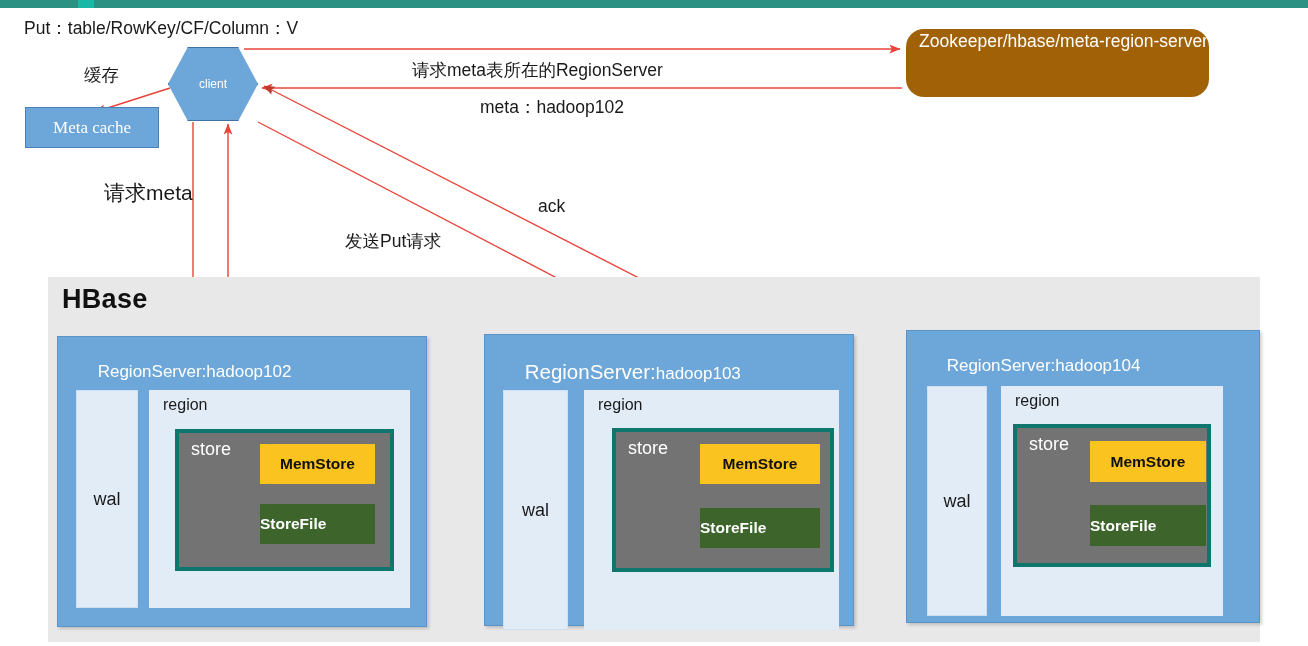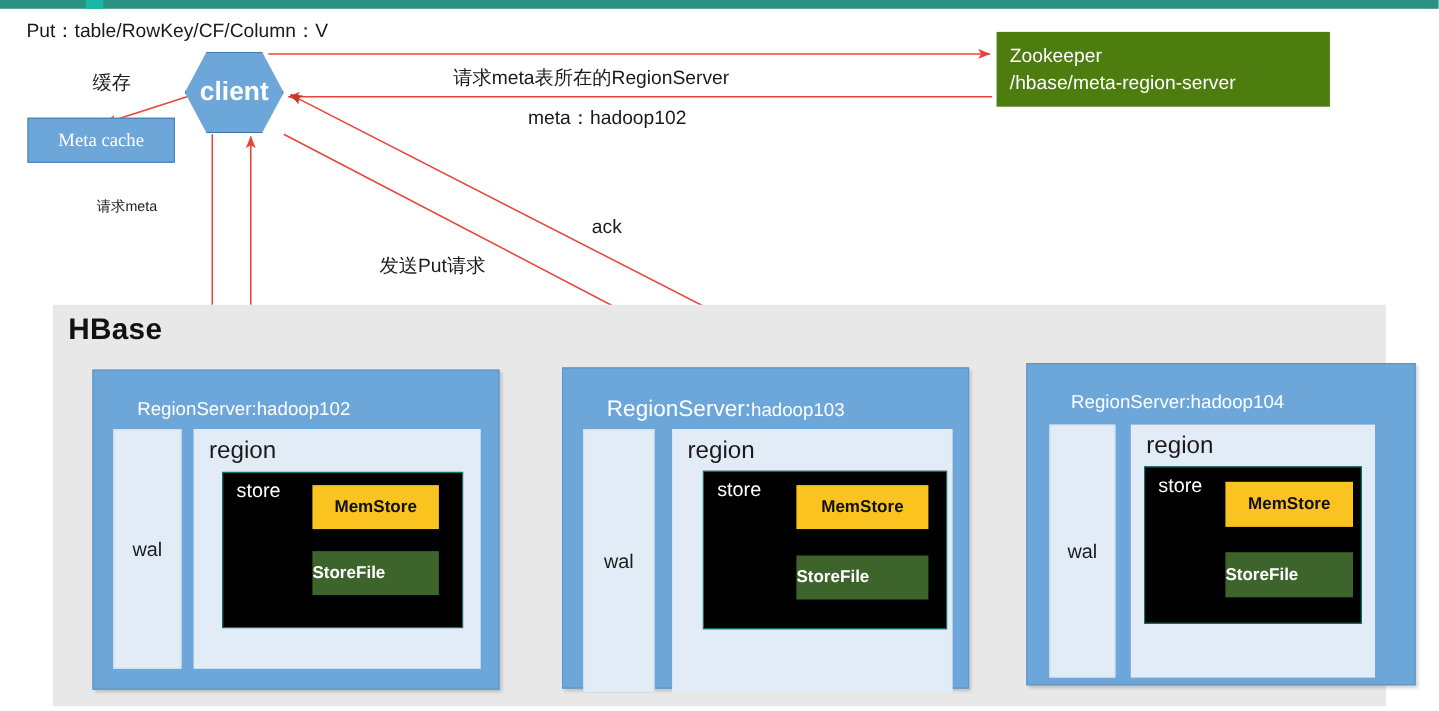--- a/index.html
+++ b/index.html
@@ -54,54 +54,55 @@
   }
 
   
   #put-label { left: 24px; top: 18px; font-size: 17.5px; }
 
   
   .edge-label { color: #1a1a1a; white-space: pre; line-height: 1.28; }
   #lbl-req-meta-rs { left: 412px; top: 20px;  font-size: 17.5px; margin-top: 39px; }
   #lbl-meta-hadoop { left: 480px; top: 96px;  font-size: 17.5px; }
   #lbl-cache       { left: 84px;  top: 64px;  font-size: 17.5px; }
-  #lbl-req-meta    { left: 88px;  top: 180px; font-size: 13px; }
+  #lbl-req-meta    { left: 104px;  top: 180px; font-size: 21px; }
   #lbl-ret-meta    { left: 238px; top: 173px; font-size: 17.5px; }
   #lbl-send-put    { left: 345px; top: 230px; font-size: 17.5px; }
   #lbl-ack         { left: 538px; top: 195px; font-size: 17.5px; }
 
   
   #client {
     left: 168px; top: 47px;
     width: 90px; height: 74px;
     background: #6da6d9;
     border: 1px solid #3f72a6;
     -webkit-clip-path: polygon(22% 0%, 78% 0%, 100% 50%, 78% 100%, 22% 100%, 0% 50%);
     clip-path: polygon(22% 0%, 78% 0%, 100% 50%, 78% 100%, 22% 100%, 0% 50%);
     display: flex; align-items: center; justify-content: center;
   }
-  #client-label { color: #ffffff; font-size: 24px; font-weight: bold; }
+  #client-label { color: #ffffff; font-size: 12px; }
 
   
   #meta-cache {
     left: 25px; top: 107px;
     width: 134px; height: 41px;
     background: #6da6d9;
     border: 1px solid #4a7fb5;
     display: flex; align-items: center; justify-content: center;
   }
   #meta-cache-label { color: #ffffff; font-size: 17px; font-family: Liberation Serif, serif; }
 
   
   #zookeeper {
     left: 906px; top: 29px;
     width: 303px; height: 68px;
-    background: #4d7c0f;
-    display: flex; flex-direction: column; justify-content: center;
+    background: #a16207;
+    display: flex; flex-direction: row; justify-content: center;
     padding-left: 12px;
+    border-radius: 18px;
   }
   .zk-line { color: #ffffff; font-size: 17.5px; line-height: 1.42; white-space: pre; }
 
   
   #hbase {
     left: 48px; top: 277px;
     width: 1212px; height: 365px;
     background: #e8e8e8;
   }
   #hbase-title {
@@ -111,21 +112,20 @@
     letter-spacing: 0.3px;
   }
 
   
   .rs {
     position: absolute;
     background: #6da6d9;
     border: 1px solid #5b94c8;
     box-shadow: 2px 2px 3px rgba(0,0,0,0.18);
     box-sizing: border-box;
-    margin-left: 27px;
   }
   #rs-0 { left: 57px;  top: 336px; width: 370px; height: 291px; }
   #rs-1 { left: 484px; top: 334px; width: 370px; height: 292px; }
   #rs-2 { left: 906px; top: 330px; width: 354px; height: 293px; padding-left: 30px; }
 
   .rs-title {
     position: absolute;
     left: 13px; top: 7px;
     color: #ffffff; white-space: pre;
   }
@@ -143,28 +143,28 @@
   .wal-label { font-size: 18px; color: #1a1a1a; }
 
   
   .region {
     position: absolute;
     background: #e2ecf7;
     box-sizing: border-box;
   }
   .region-label {
     position: absolute; left: 14px; top: 6px;
-    font-size: 22px; color: #1a1a1a;
+    font-size: 16px; color: #1a1a1a;
   }
 
   
   .store {
     position: absolute;
-    background: #000000;
-    border: 1px solid #0f766e;
+    background: #737373;
+    border: 4px solid #0f766e;
     box-sizing: border-box;
   }
   .store-label {
     position: absolute; left: 12px; top: 6px;
     font-size: 18px; color: #ffffff;
   }
 
   .memstore {
     position: absolute;
     background: #fac31f;

